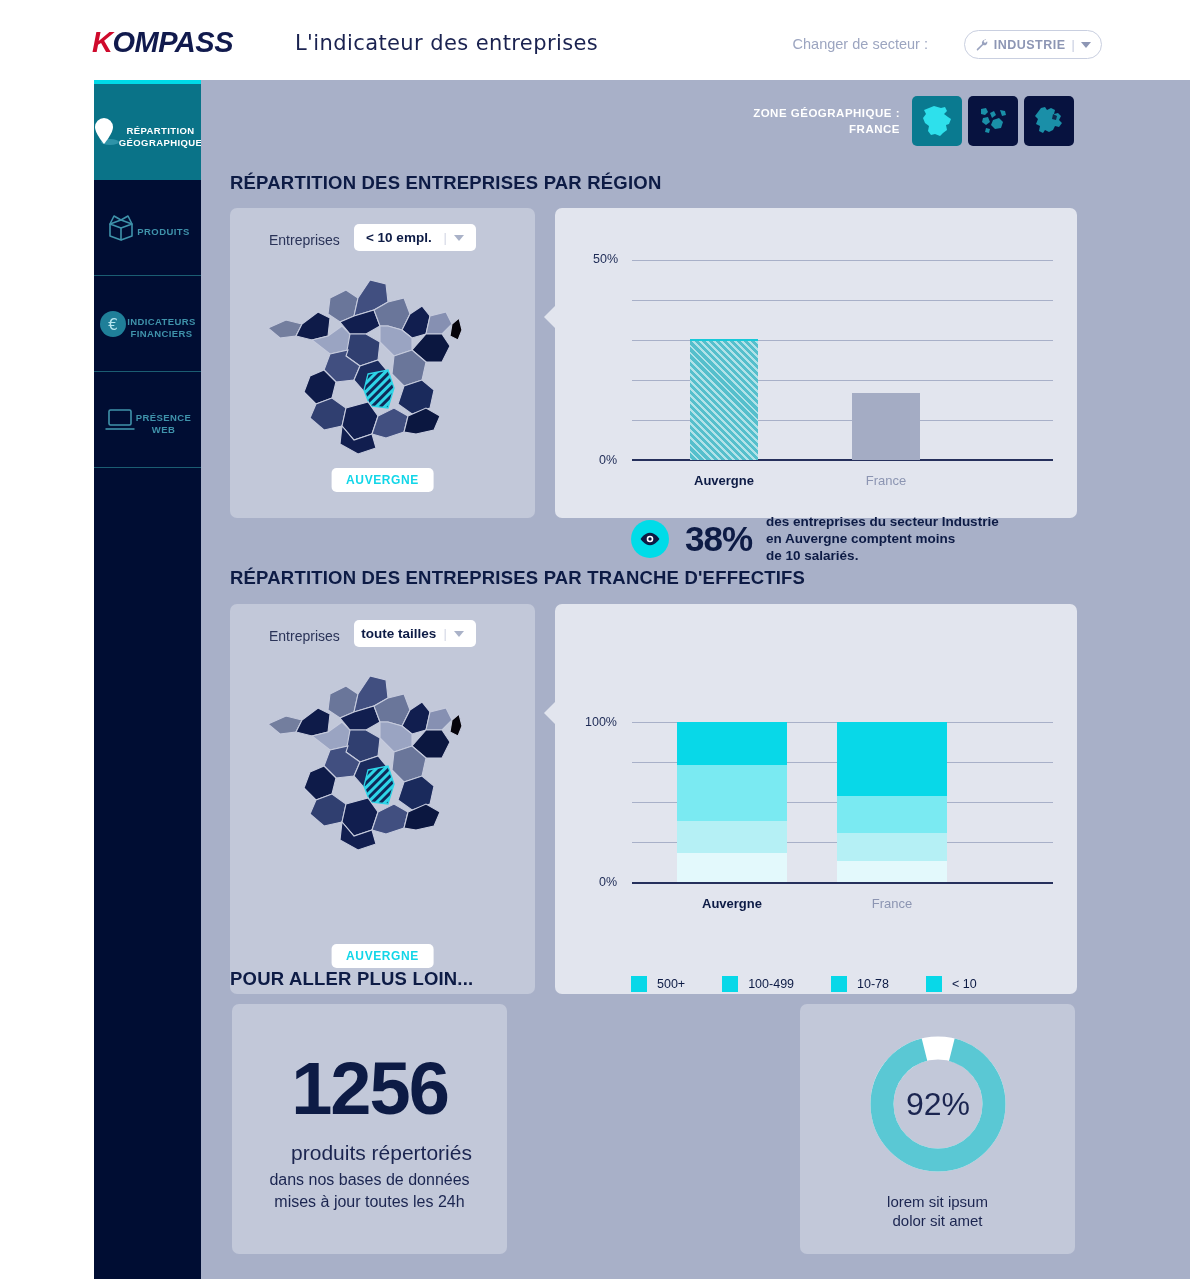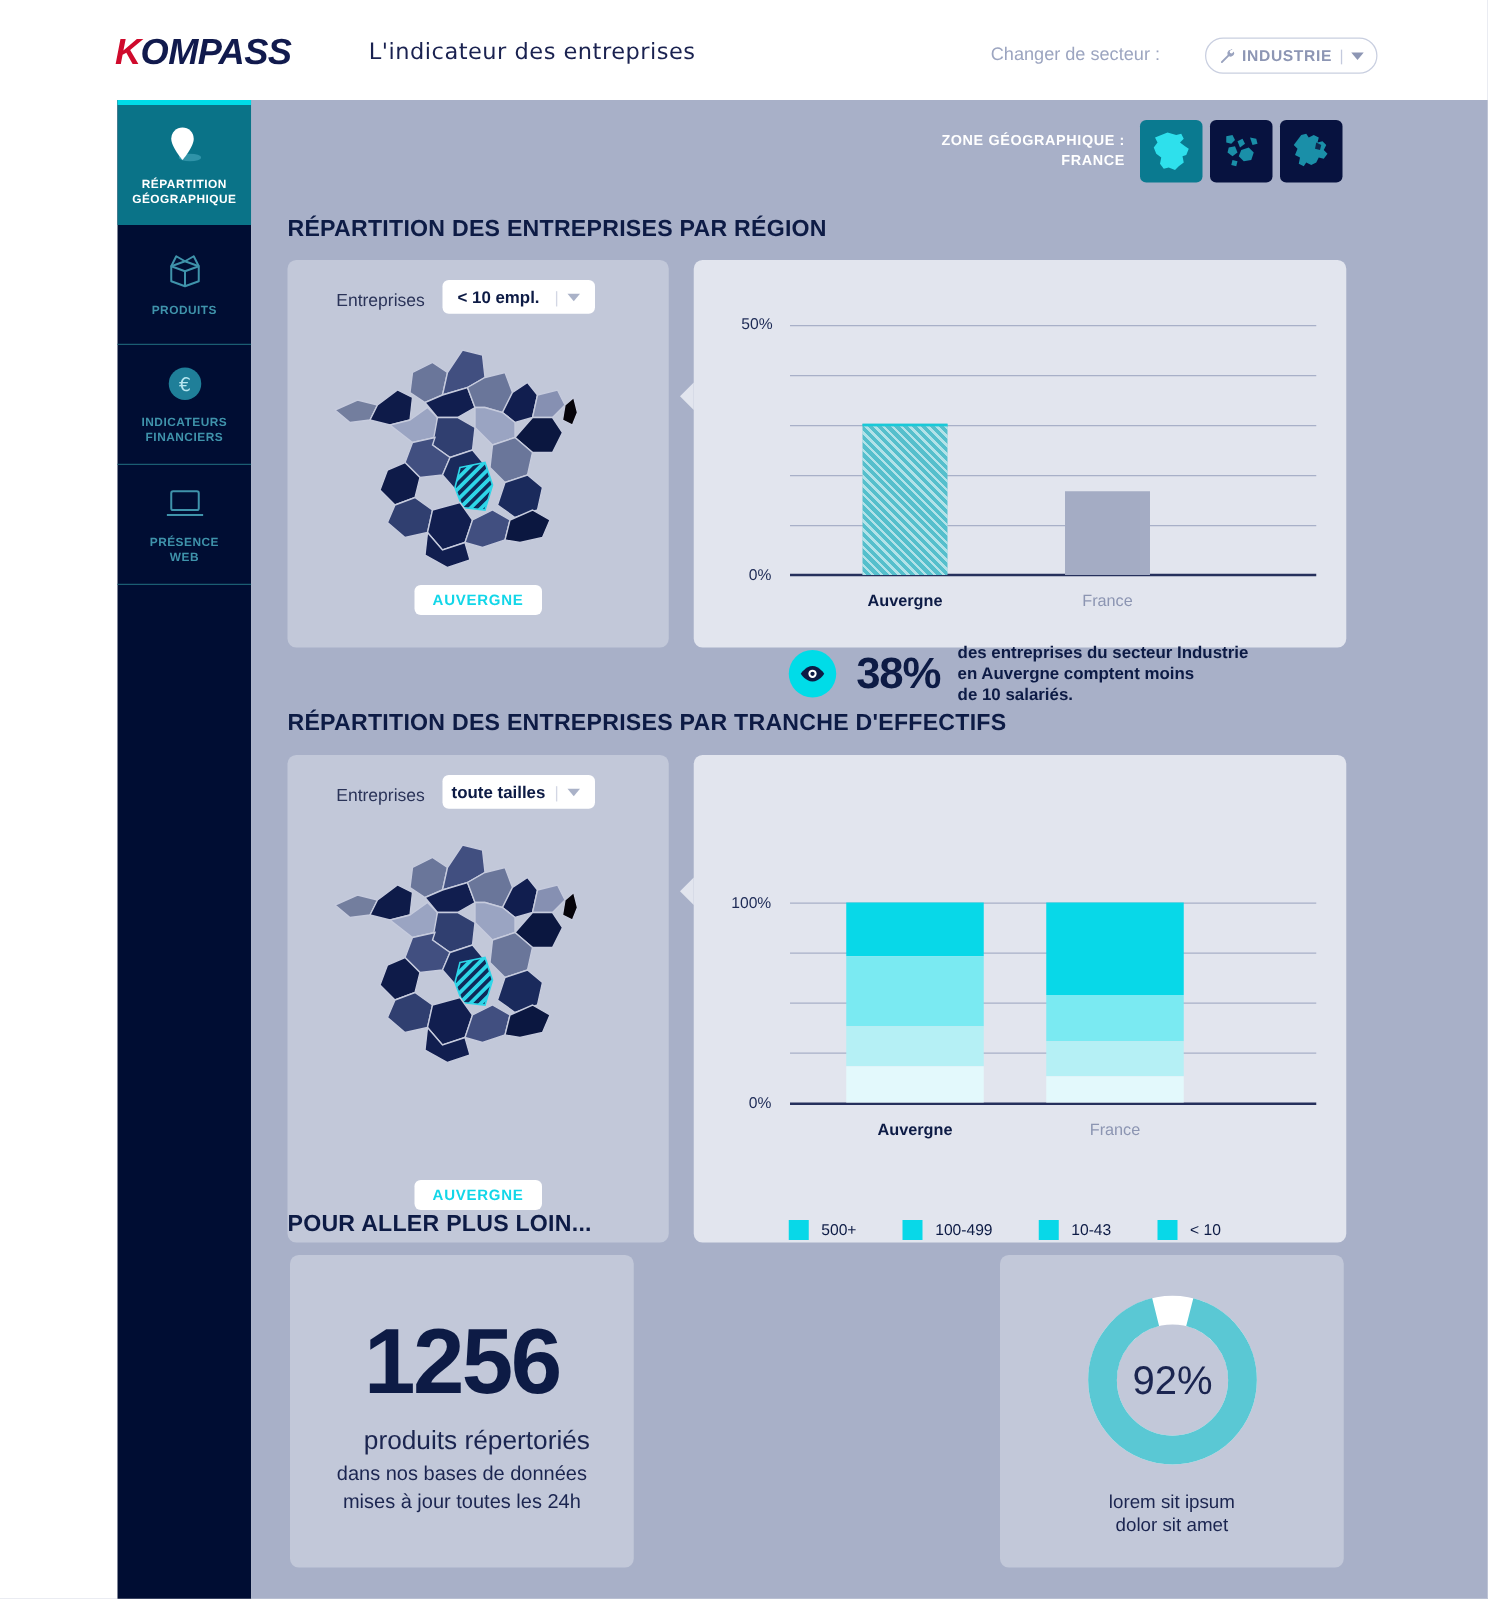--- a/index.html
+++ b/index.html
@@ -19,21 +19,21 @@
   .logo {
     position: absolute; left: 92px; top: 26px;
     font-family: "Liberation Sans", sans-serif;
     font-weight: bold; font-size: 29px; letter-spacing: -0.5px;
     font-style: italic;
   }
   .logo .k { color: #cf0a2c; }
   .logo .rest { color: #111a4d; }
   .tagline {
     position: absolute; left: 295px; top: 31px;
-    font-size: 18px; color: #1a2250;
+    font-size: 21px; color: #1a2250;
     font-family: "DejaVu Sans", sans-serif;
     letter-spacing: 0.4px;
     text-align: center;
   }
   .sector-label {
     position: absolute; right: 262px; top: 36px;
     font-size: 14.5px; color: #9ca5c0;
   }
   .sector-btn {
     position: absolute; right: 88px; top: 30px;
@@ -50,21 +50,21 @@
              border-right: 5px solid transparent; border-top: 6px solid #8d96b4; }
 
   
   .sidebar {
     position: absolute; left: 94px; top: 80px;
     width: 107px; height: 1199px;
     background: #000d33;
   }
   .nav-item {
     position: relative; width: 107px; height: 96px;
-    display: flex; flex-direction: column; align-items: center; justify-content: center;
+    display: flex; flex-direction: row; align-items: center; justify-content: center;
     cursor: pointer;
     border-bottom: 1px solid #1b5d72;
   }
   .nav-item.active {
     background: #0a7388;
     border-top: 4px solid #00dbe8;
     border-bottom: none;
     height: 100px;
   }
   .nav-label {
@@ -447,21 +447,21 @@
       <div class="legend-item">
         <span class="legend-sw" style="background:#08d8e8;"></span>
         <span class="legend-tx">500+</span>
       </div>
       <div class="legend-item">
         <span class="legend-sw" style="background:#08d8e8;"></span>
         <span class="legend-tx">100-499</span>
       </div>
       <div class="legend-item">
         <span class="legend-sw" style="background:#08d8e8;"></span>
-        <span class="legend-tx">10-43</span>
+        <span class="legend-tx">10-78</span>
       </div>
       <div class="legend-item">
         <span class="legend-sw" style="background:#08d8e8;"></span>
         <span class="legend-tx">&lt; 10</span>
       </div>
     </div>
   </div>
 
   <div class="section-title" style="top:888px;">POUR ALLER PLUS LOIN...</div>
 

